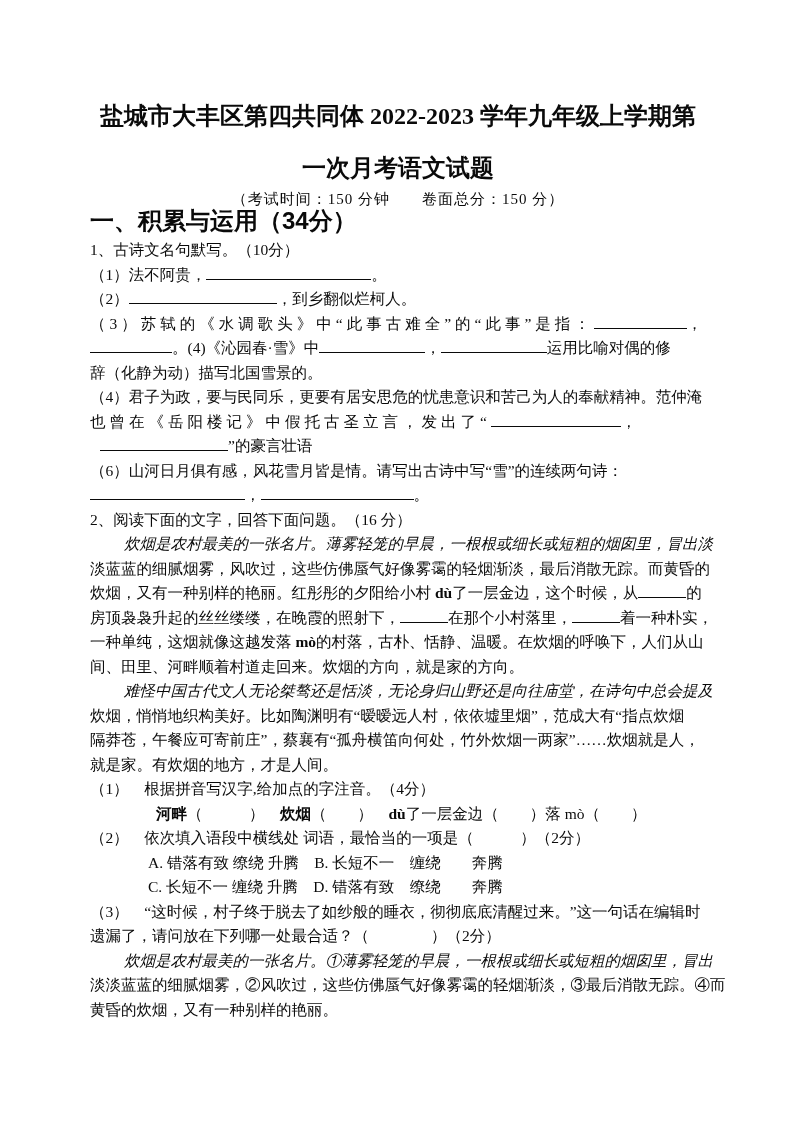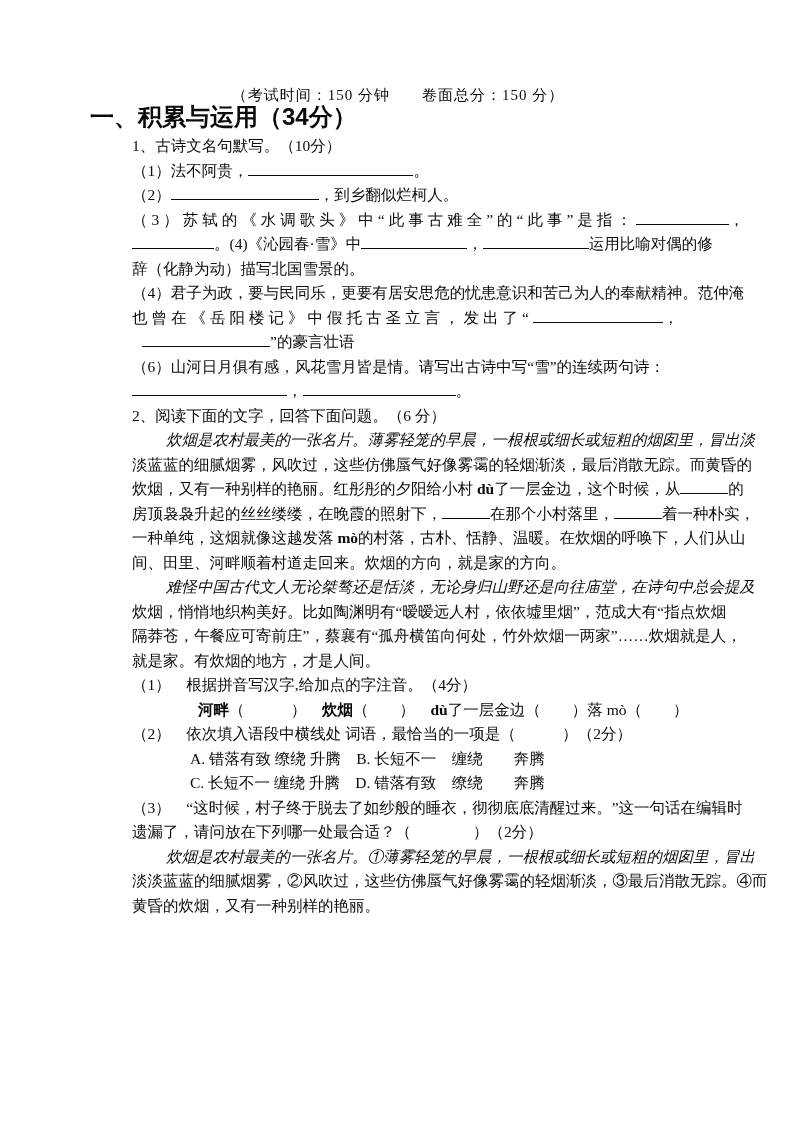--- a/index.html
+++ b/index.html
@@ -31,21 +31,20 @@
   .section-heading {
     font-family: "Liberation Sans", "DejaVu Sans", sans-serif;
     font-weight: bold;
     font-size: 24px;
     line-height: 30px;
     margin-top: -4px;
   }
   .content {
     margin-top: 2px;
     font-size: 15.5px;
-    margin-left: 42px;
   }
   .line {
     height: 24.5px;
     line-height: 24.5px;
     white-space: nowrap;
   }
   .line.wide   { letter-spacing: 4px; }
   .line.indent2 { padding-left: 34px; font-style: italic; }
   .line.indentA { padding-left: 58px; }
   .line.indentP { padding-left: 66px; }
@@ -56,35 +55,39 @@
     border-bottom: 1px solid #0a0a0a;
     letter-spacing: 0;
   }
   .b { font-weight: bold; }
   .u { text-underline-offset: 3px; }
 </style>
 </head>
 <body>
 
 <div class="page">
+  <div class="doc-title">
+    <div>盐城市大丰区第四共同体 2022-2023 学年九年级上学期第</div>
+    <div>一次月考语文试题</div>
+  </div>
   <div class="exam-info">（考试时间：150 分钟　　卷面总分：150 分）</div>
   <div class="section-heading">一、积累与运用（34分）</div>
   <div class="content" id="content">
       <div class="line"><span class="">1、古诗文名句默写。（10分）</span></div>
       <div class="line"><span class="">（1）法不阿贵，</span><span class="blank" style="width: 165px;"></span><span class="">。</span></div>
       <div class="line"><span class="">（2）</span><span class="blank" style="width: 148px;"></span><span class="">，到乡翻似烂柯人。</span></div>
       <div class="line wide"><span class="">（3）苏轼的《水调歌头》中“此事古难全”的“此事”是指：</span><span class="blank" style="width: 93px;"></span><span class="">，</span></div>
       <div class="line"><span class="blank" style="width: 82px;"></span><span class="">。(4)《沁园春·雪》中</span><span class="blank" style="width: 106px;"></span><span class="">，</span><span class="blank" style="width: 106px;"></span><span class="">运用比喻对偶的修</span></div>
       <div class="line"><span class="">辞（化静为动）描写北国雪景的。</span></div>
       <div class="line"><span class="">（4）君子为政，要与民同乐，更要有居安思危的忧患意识和苦己为人的奉献精神。范仲淹</span></div>
       <div class="line wide"><span class="">也曾在《岳阳楼记》中假托古圣立言，发出了“</span><span class="blank" style="width: 130px;"></span><span class="">，</span></div>
       <div class="line indentS"><span class="blank" style="width: 128px;"></span><span class="">”的豪言壮语</span></div>
       <div class="line"><span class="">（6）山河日月俱有感，风花雪月皆是情。请写出古诗中写“雪”的连续两句诗：</span></div>
       <div class="line"><span class="blank" style="width: 155px;"></span><span class="">，</span><span class="blank" style="width: 153px;"></span><span class="">。</span></div>
-      <div class="line"><span class="">2、阅读下面的文字，回答下面问题。（6 分）</span></div>
+      <div class="line"><span class="">2、阅读下面的文字，回答下面问题。（16 分）</span></div>
       <div class="line indent2"><span class="">炊烟是农村最美的一张名片。薄雾轻笼的早晨，一根根或细长或短粗的烟囱里，冒出淡</span></div>
       <div class="line"><span class="">淡蓝蓝的细腻烟雾，风吹过，这些仿佛蜃气好像雾霭的轻烟渐淡，最后消散无踪。而黄昏的</span></div>
       <div class="line"><span class="">炊烟，又有一种别样的艳丽。红彤彤的夕阳给小村 </span><span class="b">dù</span><span class="">了一层金边，这个时候，从</span><span class="blank" style="width: 48px;"></span><span class="">的</span></div>
       <div class="line"><span class="">房顶袅袅升起的</span><span class="u">丝丝缕缕</span><span class="">，在晚霞的照射下，</span><span class="blank" style="width: 48px;"></span><span class="">在那个小村落里，</span><span class="blank" style="width: 48px;"></span><span class="">着一种朴实，</span></div>
       <div class="line"><span class="">一种单纯，这烟就像这越发落 </span><span class="b">mò</span><span class="">的村落，古朴、恬静、温暖。在炊烟的呼唤下，人们从山</span></div>
       <div class="line"><span class="">间、田里、河畔顺着村道走回来。炊烟的方向，就是家的方向。</span></div>
       <div class="line indent2"><span class="">难怪中国古代文人无论桀骜还是恬淡，无论身归山野还是向往庙堂，在诗句中总会提及</span></div>
       <div class="line"><span class="">炊烟，悄悄地织构美好。比如陶渊明有“暧暧远人村，依依墟里烟”，范成大有“指点炊烟</span></div>
       <div class="line"><span class="">隔莽苍，午餐应可寄前庄”，蔡襄有“孤舟横笛向何处，竹外炊烟一两家”……</span><span class="u">炊烟就是人，</span></div>
       <div class="line"><span class="u">就是家。</span><span class="">有炊烟的地方，才是人间。</span></div>

